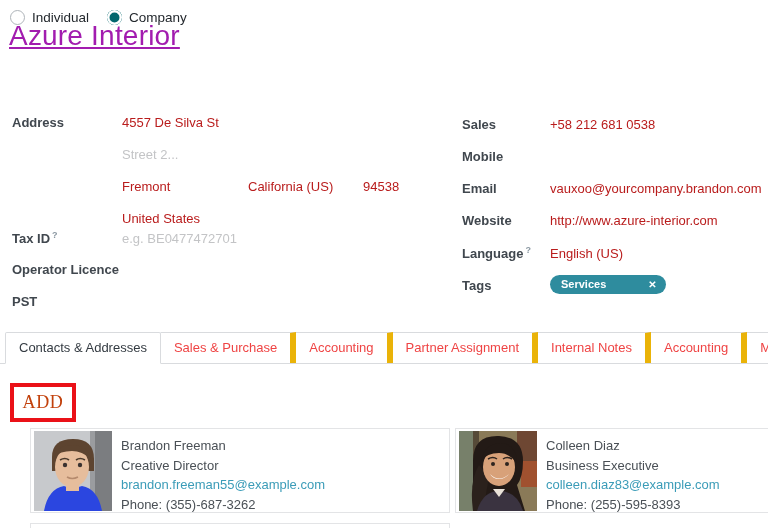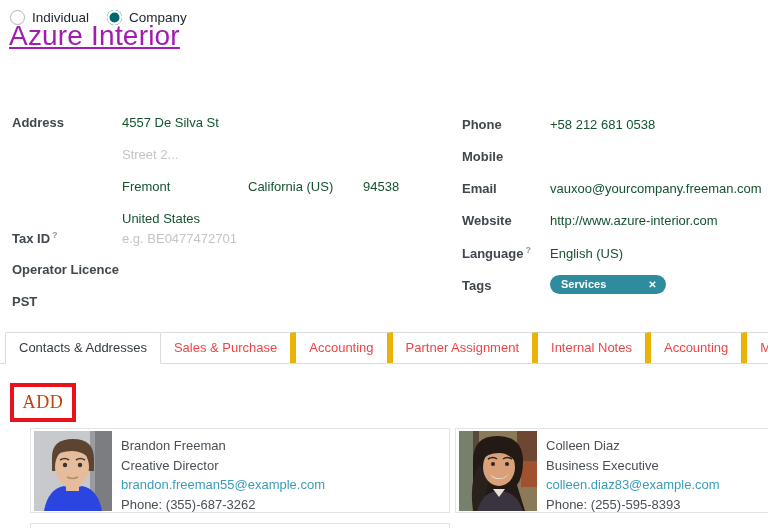--- a/index.html
+++ b/index.html
@@ -32,21 +32,21 @@
   .radio-label { color: #23282d; font-size: 13.5px; }
 
   
   .page-title {
     position: absolute; top: 20px; left: 9px;
     font-size: 28px; font-weight: 500; color: #a21caf; letter-spacing: 0.2px; text-decoration: underline;
   }
 
   
   .fld-label { position: absolute; font-weight: 700; color: #40474e; white-space: nowrap; }
-  .fld-value { position: absolute; color: #14532d; white-space: nowrap; }
+  .fld-value { position: absolute; color: #b91c1c; white-space: nowrap; }
   .placeholder { color: #c3c4c6; }
   sup.help { font-size: 9px; color: #8a97a1; font-weight: 700; margin-left: 2px; }
 
   .tag-badge {
     position: absolute; display: inline-flex; align-items: center; gap: 5px;
     background: #2e8c9e; color: #ffffff; font-size: 11px; font-weight: 700;
     padding: 3px 9px 3px 11px; border-radius: 11px; line-height: 13px;
   }
   .tag-remove { font-size: 10px; cursor: pointer; }
 
@@ -120,28 +120,28 @@
 
   <div class="fld-label" style="top:230px; left:12px;"><span>Tax ID</span><sup class="help">?</sup></div>
   <div class="fld-value placeholder" style="top:231px; left:122px;">e.g. BE0477472701</div>
 
   <div class="fld-label" style="top:262px; left:12px;">Operator Licence</div>
   <div class="fld-value" style="top:262px; left:122px;"></div>
 
   <div class="fld-label" style="top:294px; left:12px;">PST</div>
   <div class="fld-value" style="top:294px; left:122px;"></div>
 
-  <div class="fld-label" style="top:117px; left:462px;">Phone</div>
+  <div class="fld-label" style="top:117px; left:462px;">Sales</div>
   <div class="fld-value" style="top:117px; left:550px;">+58 212 681 0538</div>
 
   <div class="fld-label" style="top:149px; left:462px;">Mobile</div>
   <div class="fld-value" style="top:149px; left:550px;"></div>
 
   <div class="fld-label" style="top:181px; left:462px;">Email</div>
-  <div class="fld-value" style="top:181px; left:550px;">vauxoo@yourcompany.freeman.com</div>
+  <div class="fld-value" style="top:181px; left:550px;">vauxoo@yourcompany.brandon.com</div>
 
   <div class="fld-label" style="top:213px; left:462px;">Website</div>
   <div class="fld-value" style="top:213px; left:550px;">http://www.azure-interior.com</div>
 
   <div class="fld-label" style="top:245px; left:462px;"><span>Language</span><sup class="help">?</sup></div>
   <div class="fld-value" style="top:246px; left:550px;">English (US)</div>
 
   <div class="fld-label" style="top:278px; left:462px;">Tags</div>
   <div class="tag-badge" style="top:275px; left:550px;gap:42px;">
     <span>Services</span>

